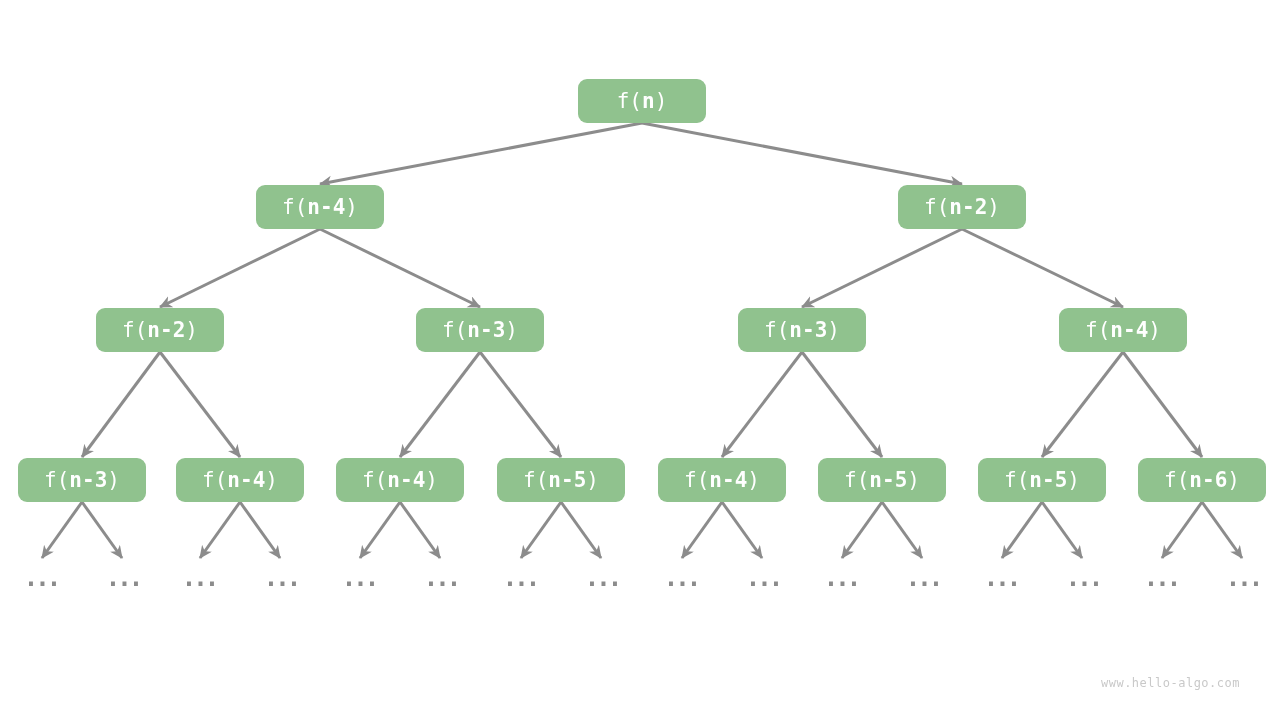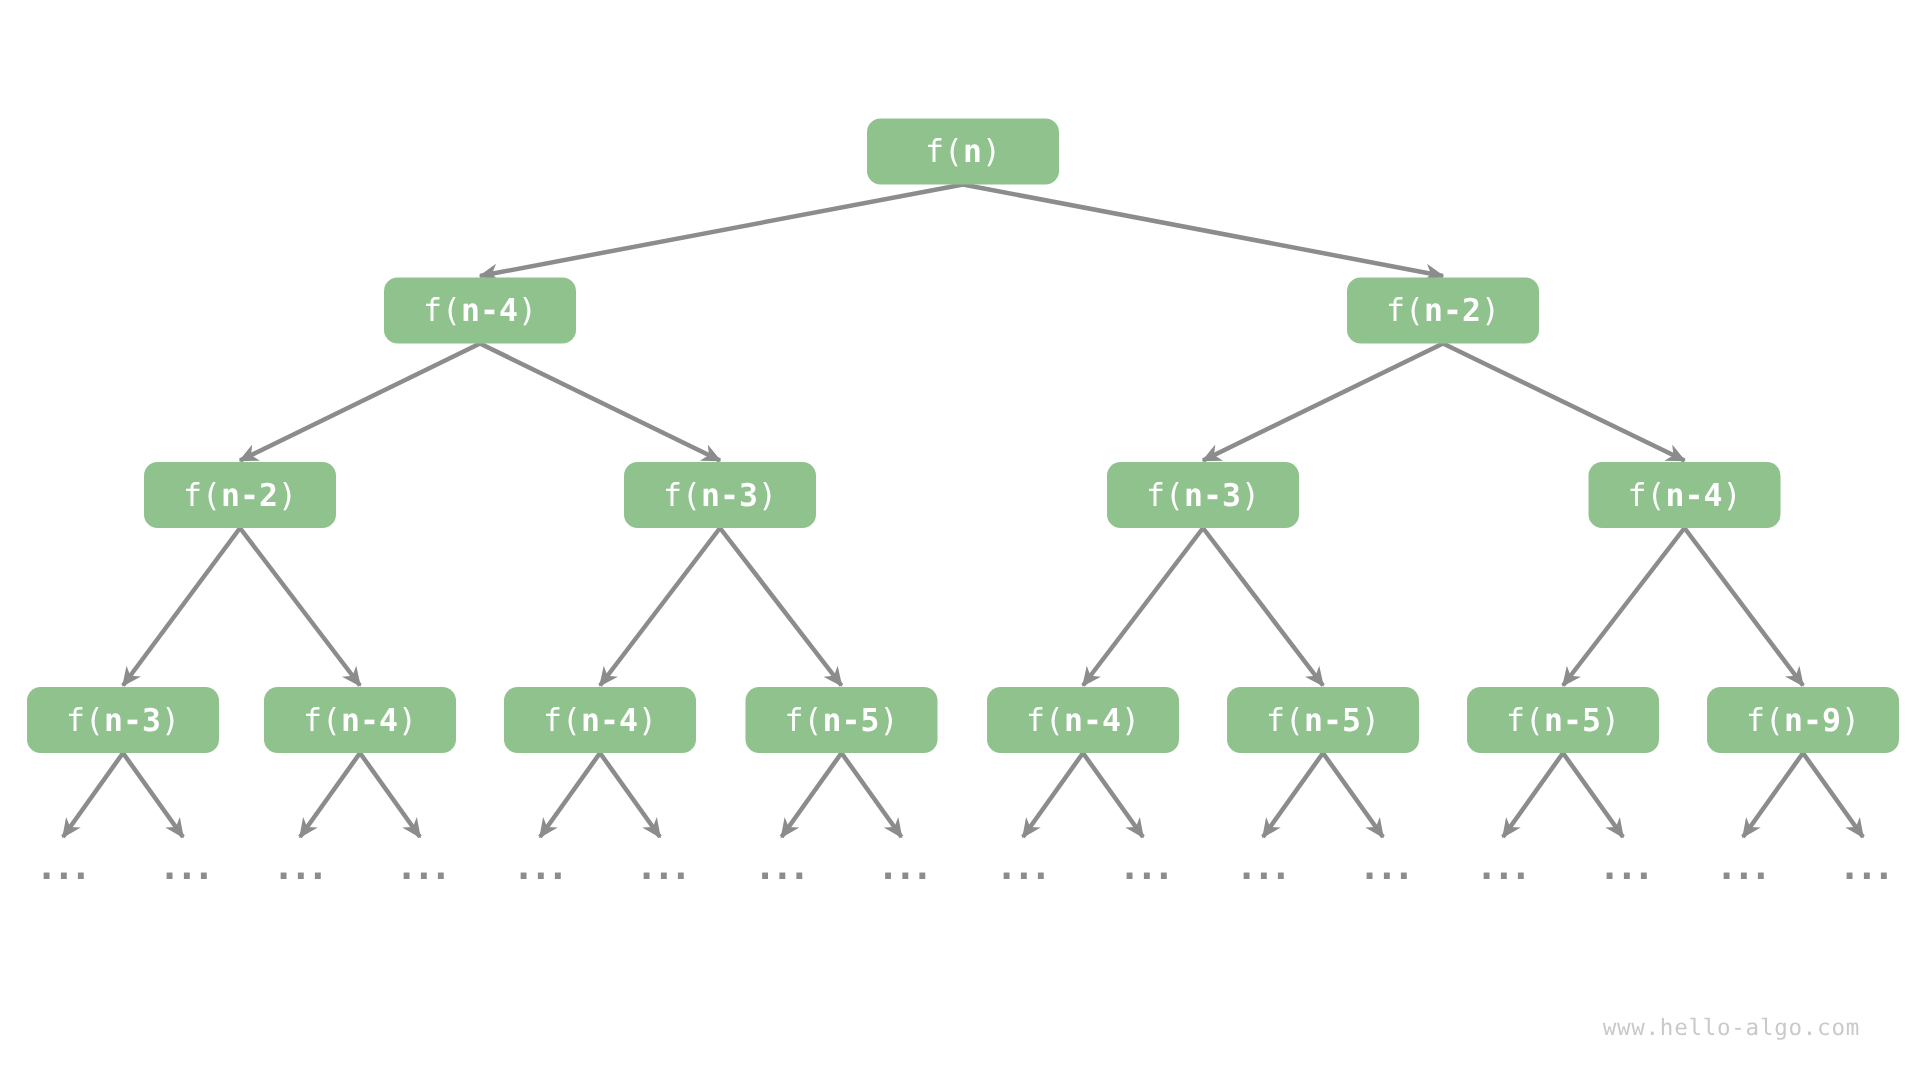--- a/index.html
+++ b/index.html
@@ -47,21 +47,21 @@
     text-align: center;
     font-size: 24px;
     font-weight: bold;
     letter-spacing: -3px;
     color: var(--edge-color, #8c8c8c);
   }
   .watermark {
     position: absolute;
     right: 40px;
     top: 676px;
-    font-size: 15px;
+    font-size: 12px;
     color: var(--watermark-color, #c9c9c9);
     letter-spacing: 0.5px;
     margin-left: 12px;
   }
 </style>
 </head>
 <body>
 
 <div class="canvas">
   <svg id="edges-svg" viewBox="0 0 1280 720" xmlns="http://www.w3.org/2000/svg">
@@ -170,21 +170,21 @@
         <span class="arg">n-5</span>
         <span>)</span>
       </div>
       <div class="node" style="left: 978px; top: 458px;">
         <span>f(</span>
         <span class="arg">n-5</span>
         <span>)</span>
       </div>
       <div class="node" style="left: 1138px; top: 458px;">
         <span>f(</span>
-        <span class="arg">n-9</span>
+        <span class="arg">n-6</span>
         <span>)</span>
       </div>
       <div class="dots" style="left: 17px; top: 566px;">...</div>
       <div class="dots" style="left: 99px; top: 566px;">...</div>
       <div class="dots" style="left: 175px; top: 566px;">...</div>
       <div class="dots" style="left: 257px; top: 566px;">...</div>
       <div class="dots" style="left: 335px; top: 566px;">...</div>
       <div class="dots" style="left: 417px; top: 566px;">...</div>
       <div class="dots" style="left: 496px; top: 566px;">...</div>
       <div class="dots" style="left: 578px; top: 566px;">...</div>

